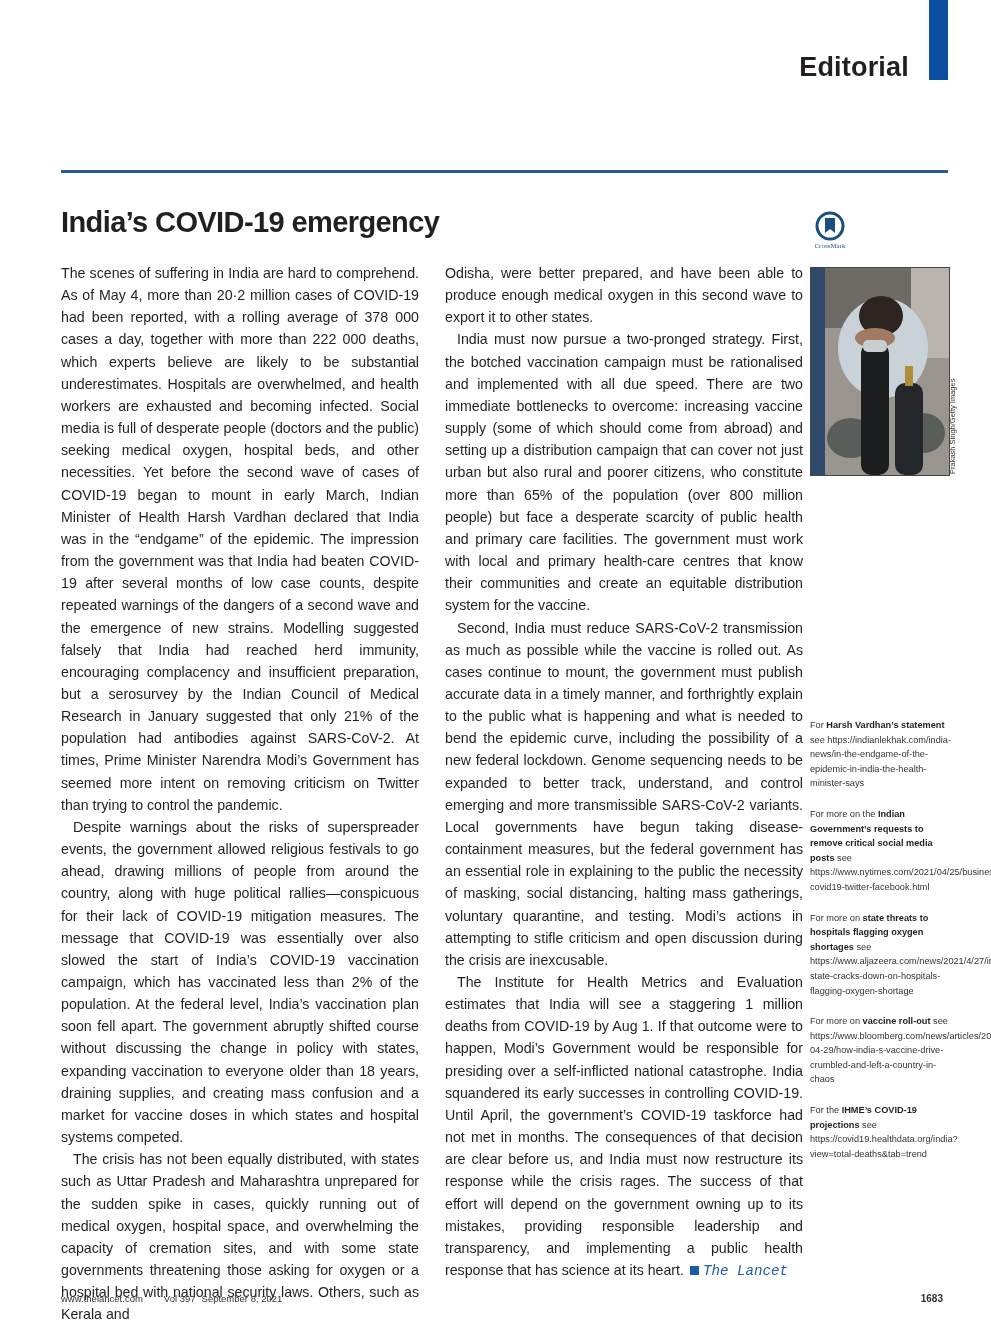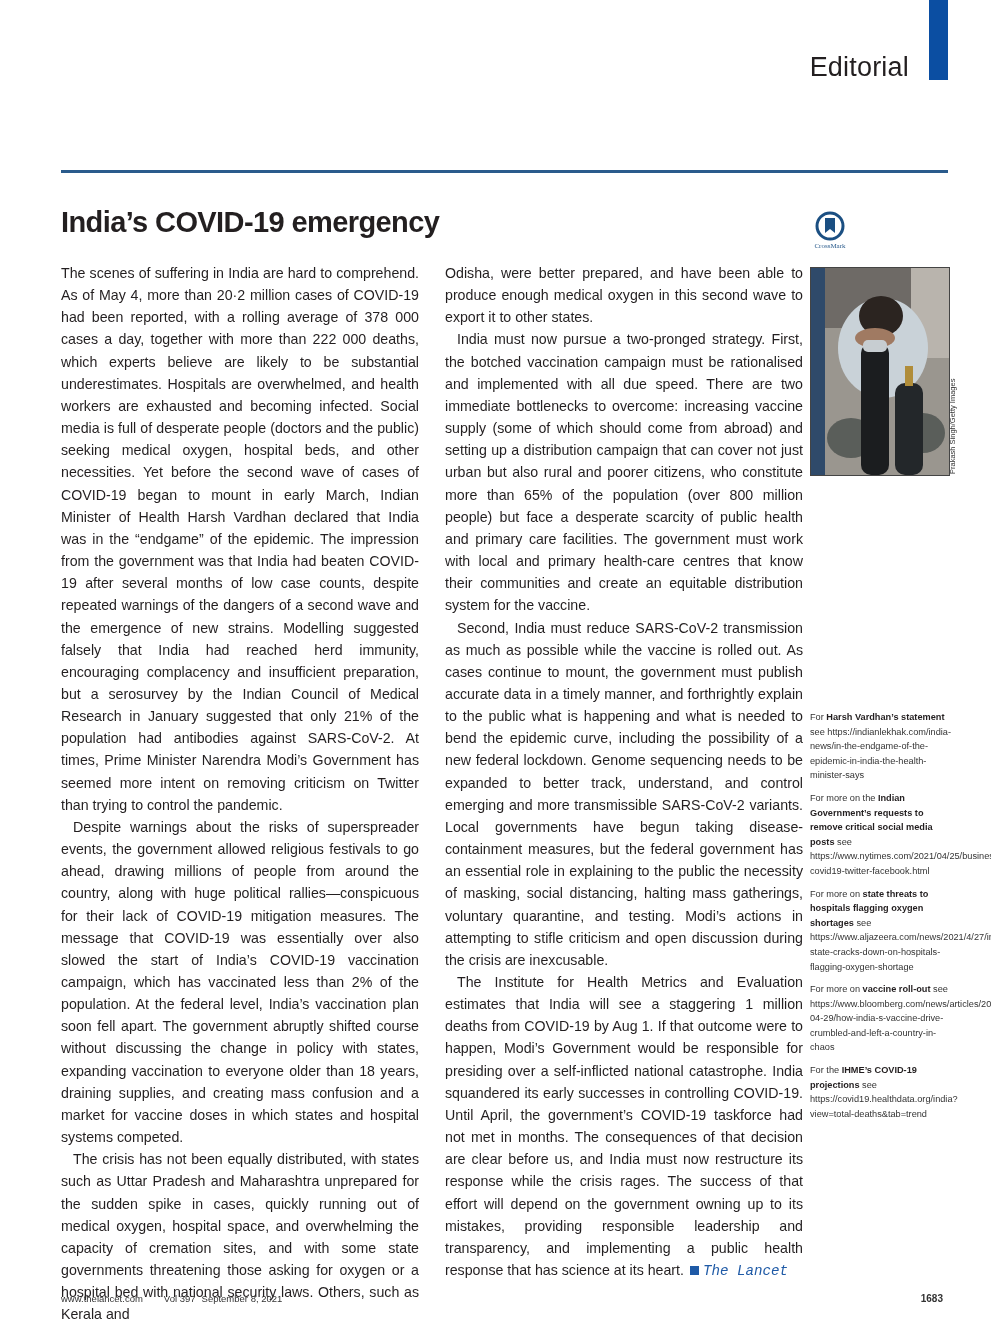--- a/index.html
+++ b/index.html
@@ -1,20 +1,20 @@
 <!DOCTYPE html>
 <html><head>
 <meta charset="utf-8">
 <style>
   html, body { margin: 0; padding: 0; background: #ffffff; }
   body { width: 991px; height: 1336px; position: relative; overflow: hidden;
          font-family: "Liberation Sans", "DejaVu Sans", sans-serif; color: #231f20; }
 
   .blue-tab { position: absolute; left: 929px; top: 0; width: 19px; height: 80px; background: #0b4ea2; }
-  .section-label { position: absolute; right: 82px; top: 52px; font-size: 27px; font-weight: normal;
+  .section-label { position: absolute; right: 82px; top: 52px; font-size: 27px; font-weight: bold;
                    letter-spacing: 0.2px; color: #231f20; }
   .rule { position: absolute; left: 61px; top: 170px; width: 887px; height: 3px; background: #2a5b8c; }
 
   .title { position: absolute; left: 61px; top: 206px; font-size: 29px; font-weight: bold;
            letter-spacing: -0.6px; color: #231f20; margin: 0; }
 
   .crossmark { position: absolute; left: 810px; top: 211px; width: 40px; text-align: center; }
   .crossmark svg { display: block; margin: 0 auto; }
   .crossmark .cm-label { font-family: "Liberation Serif", serif; font-size: 7px; color: #2a5b8c; margin-top: 1px; }
 
@@ -27,21 +27,21 @@
          text-align: justify; color: #231f20; }
   .col p { margin: 0; }
   .col p.indent { text-indent: 12px; }
   .col1 { left: 61px; }
   .col2 { left: 438px; margin-left: 7px; }
   .end-square { display: inline-block; width: 9px; height: 9px; background: #1f5aa6; margin: 0 4px 0 2px; vertical-align: 0px; }
   .sig { font-style: italic; color: #1f5aa6; font-family: Liberation Mono, monospace; }
 
   .sidenotes { position: absolute; left: 810px; top: 702px; width: 142px; font-size: 9.2px;
                line-height: 14.6px; color: #333; }
-  .note { margin: 8px 0 5px 0; }
+  .note { margin: 16px 0 5px 0; }
   .note b { color: #231f20; }
   .note .link { color: #2a8fb9; }
   .note i { font-style: italic; }
 
   .footer-left { position: absolute; left: 61px; top: 1293px; font-size: 9.5px; color: #333; }
   .footer-left .vol { margin-left: 21px; }
   .footer-left .date { margin-left: 6px; }
   .footer-right { position: absolute; right: 48px; top: 1293px; font-size: 10px; font-weight: bold; color: #333; }
 </style>
 </head>

